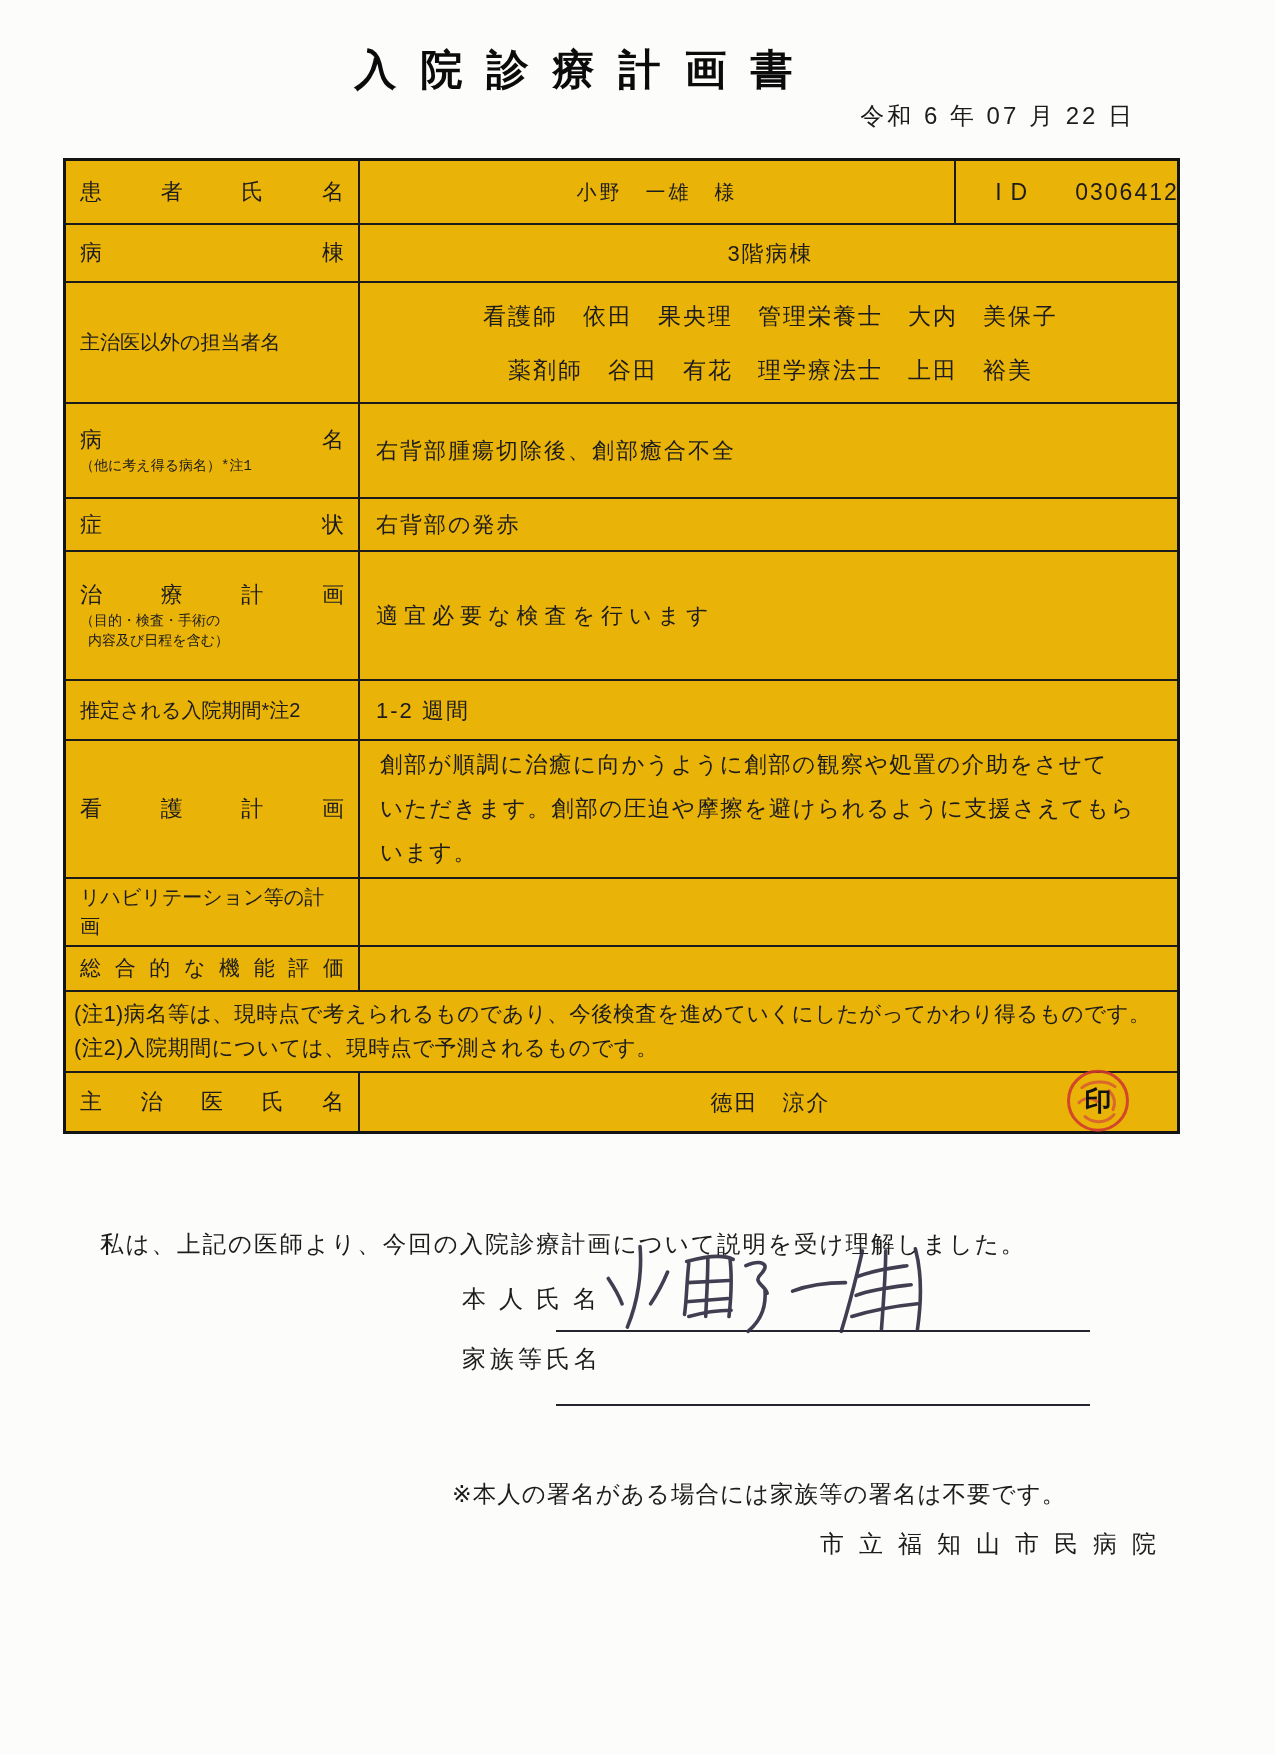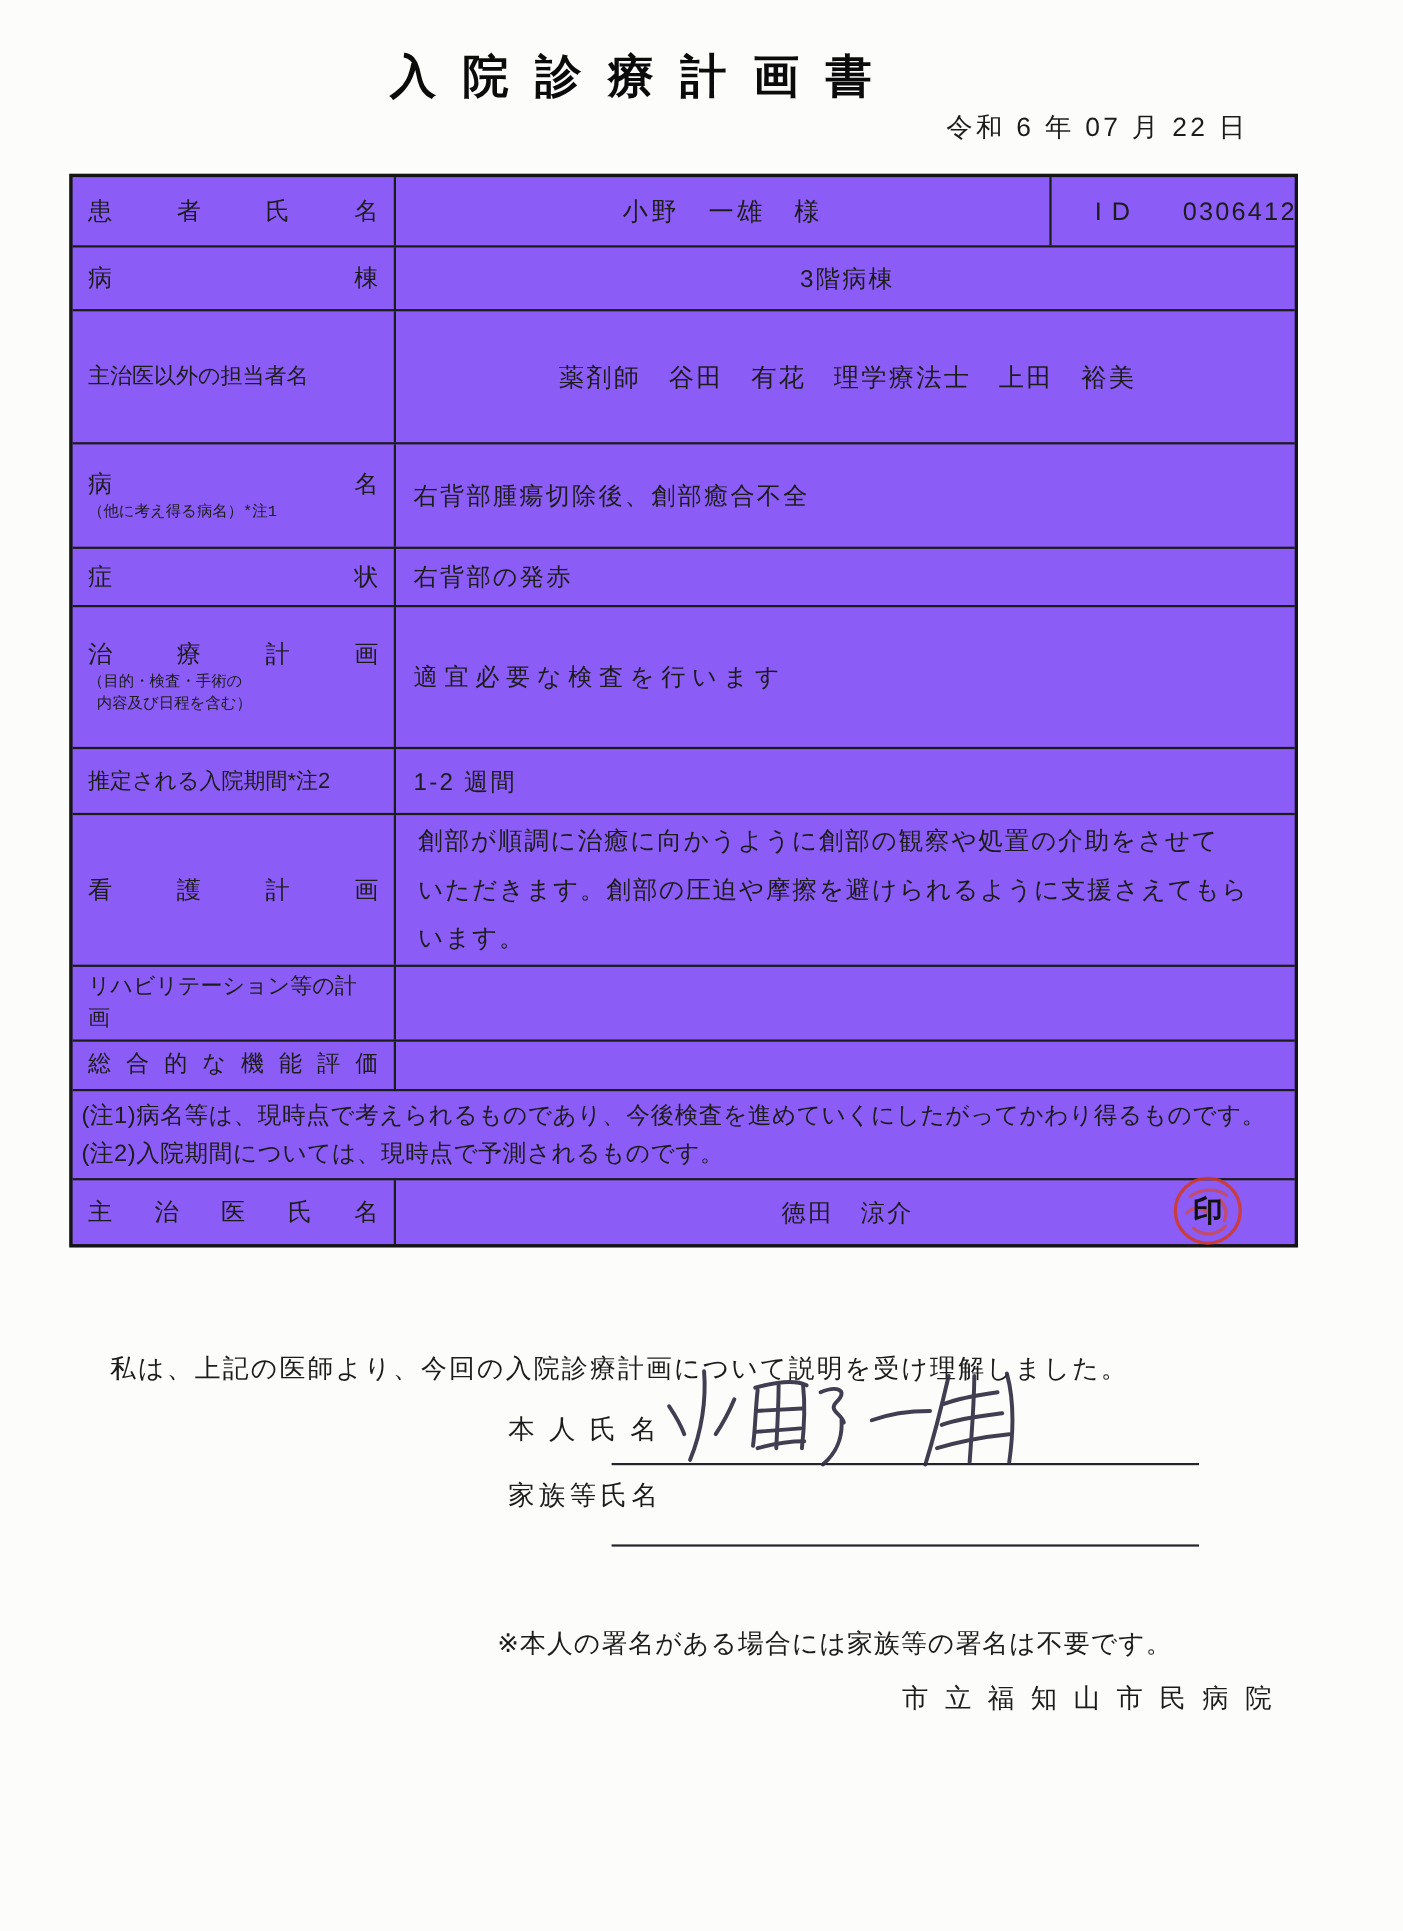--- a/index.html
+++ b/index.html
@@ -18,21 +18,21 @@
     white-space:nowrap;
   }
   .date {
     position:absolute; top:100px; right:140px;
     font-size:24px; letter-spacing:3px; white-space:nowrap;
   }
 
   
   .doc-table {
     position:absolute; left:63px; top:158px; width:1117px;
-    border:3px solid #141414; background:#8b5cf6;
+    border:3px solid #141414; background:#eab308;
   }
   .row { display:flex; border-top:2px solid #1b1b1b; align-items:stretch; }
   .row:first-child { border-top:none; }
   .lab {
     width:294px; flex:0 0 294px; border-right:2px solid #1b1b1b;
     padding:4px 14px; display:flex; flex-direction:column; justify-content:center;
     font-size:22px; line-height:1.45;
   }
   .jl { display:block; width:100%; text-align:justify; text-align-last:justify; text-justify:inter-character; }
   .lab-small { font-size:20px; letter-spacing:0; }
@@ -43,21 +43,21 @@
   }
   .val.center { justify-content:center; }
 
   .h-r1{min-height:62px;} .h-r2{min-height:58px;} .h-r3{min-height:121px;}
   .h-r4{min-height:95px;} .h-r5{min-height:53px;} .h-r6{min-height:129px;}
   .h-r7{min-height:60px;} .h-r8{min-height:57px;} .h-r9{min-height:134px;}
   .h-r10{min-height:44px;} .h-r11{min-height:45px;} .h-r12{min-height:80px;}
   .h-r13{min-height:60px;}
 
   .patient-wrap { flex:1; display:flex; padding:0; }
-  .patient-name { flex:1; display:flex; align-items:center; justify-content:center; font-size:23px; letter-spacing:3px;border-radius:18px; }
+  .patient-name { flex:1; display:flex; align-items:center; justify-content:center; font-size:20px; letter-spacing:3px;border-radius:18px; }
   .id-cell {
     width:223px; flex:0 0 223px; border-left:2px solid #1b1b1b;
     display:flex; align-items:center; justify-content:center; gap:39px;
     font-size:23px;
     padding-left:41px;
   }
   .id-label { letter-spacing:9px; }
   .id-value { letter-spacing:2px; }
 
   .staff-lines { width:100%; text-align:center; }
@@ -127,20 +127,21 @@
       </div>
       <div class="val center">3階病棟</div>
     </div>
 
     <div class="row h-r3">
       <div class="lab lab-small">
         <span>主治医以外の担当者名</span>
       </div>
       <div class="val center">
         <div class="staff-lines">
+          <div>看護師　依田　果央理　管理栄養士　大内　美保子</div>
           <div>薬剤師　谷田　有花　理学療法士　上田　裕美</div>
         </div>
       </div>
     </div>
 
     <div class="row h-r4">
       <div class="lab">
         <span class="jl">病名</span>
         <span class="lab-note">（他に考え得る病名）*注1</span>
       </div>

